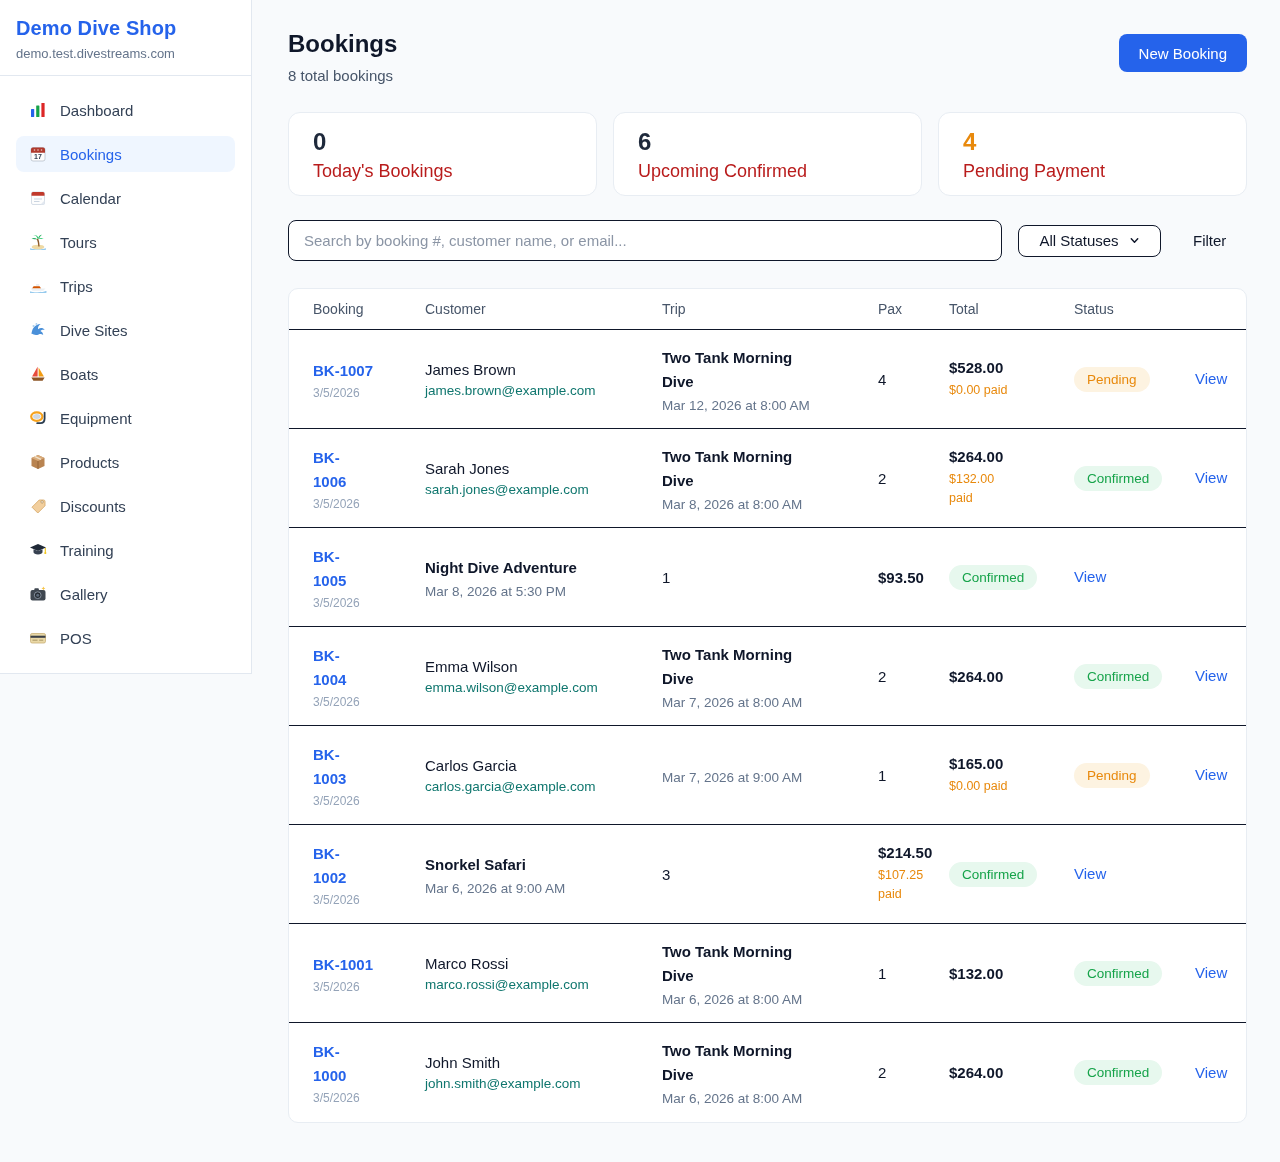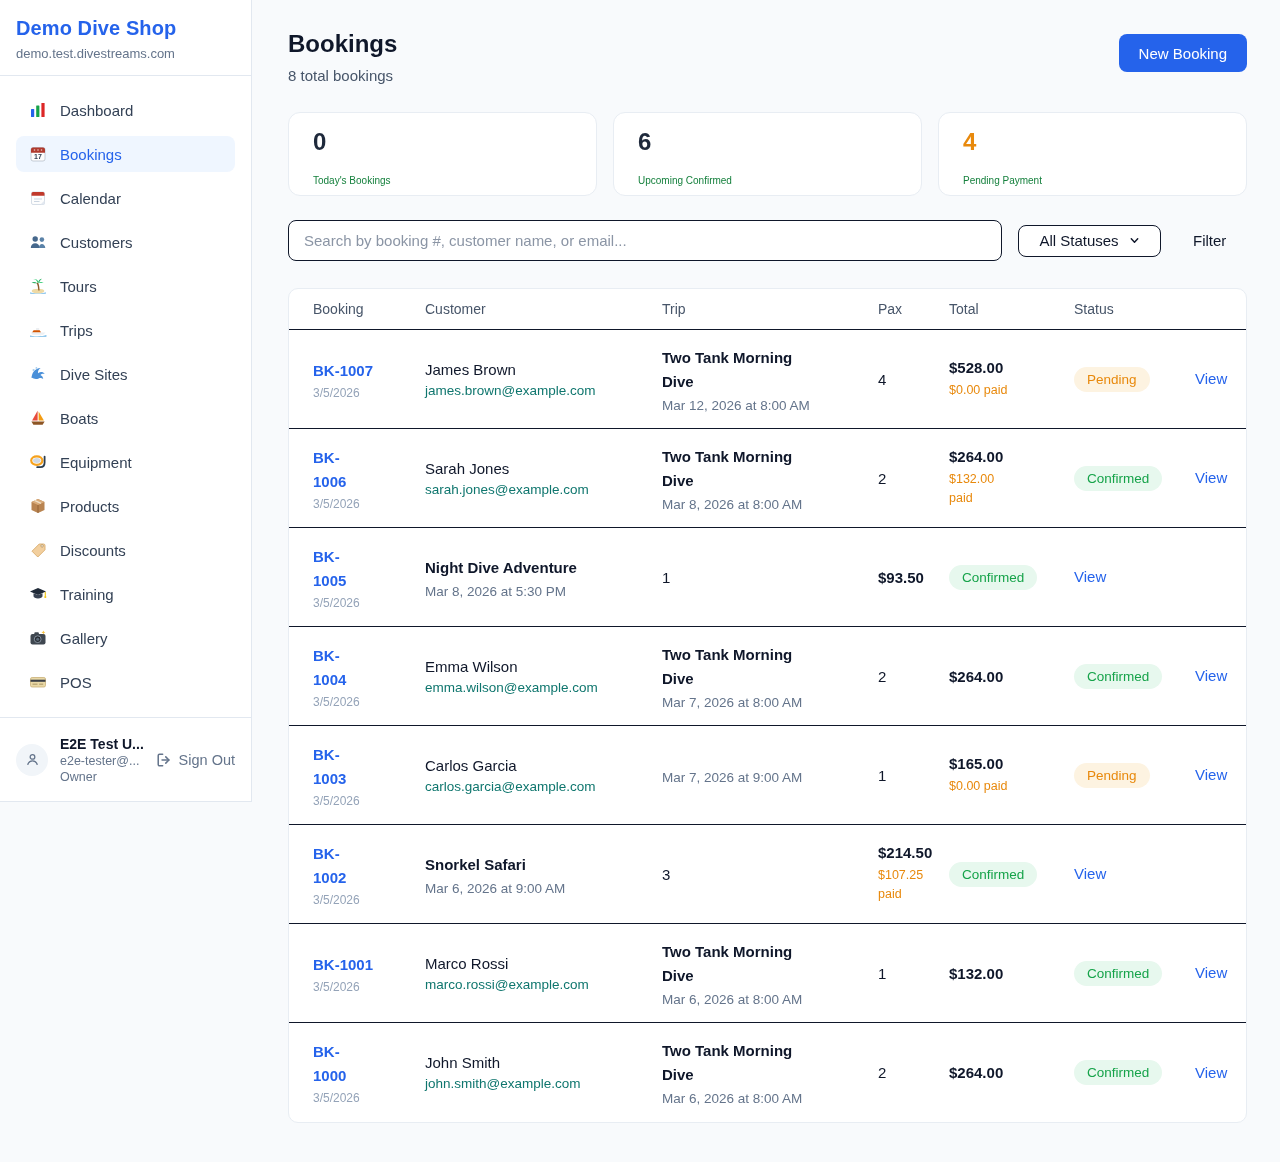--- a/index.html
+++ b/index.html
@@ -61,21 +61,21 @@
     display:flex; align-items:center;
   }
 
   .stats { display:flex; gap:16px; margin-top:28px; }
   .stat-card {
     flex:1; background:#fff; border:1px solid #e8edf3; border-radius:12px;
     height:84px; padding:15px 24px 0;
   }
   .stat-value { font-size:24px; font-weight:700; color:#1e293b; }
   .stat-value.orange { color:#e8890c; }
-  .stat-label { font-size:10px; color:#15803d; margin-top:19px; }
+  .stat-label { font-size:18px; color:#b91c1c; margin-top:5px; }
 
   .filter-row { display:flex; align-items:center; margin-top:24px; }
   .search-input {
     width:714px; height:41px; background:#fff;
     border:1px solid #0f172a; border-radius:8px;
     padding:0 15px; font-size:15px; color:#0f172a;
     font-family:"Liberation Sans", sans-serif; outline:none;
   }
   .search-input::placeholder { color:#8b95a5; }
   .status-select {
@@ -158,31 +158,20 @@
             <path d="M2.5 4.5A1.5 1.5 0 0 1 4 3h10a1.5 1.5 0 0 1 1.5 1.5v2.3h-13z" fill="#c0392b"></path>
             <path d="M5 10h8M5 12.5h5.5" stroke="#cbd5e1" stroke-width="1"></path>
             <path d="M15.5 11.5 11.5 15.5h4z" fill="#e2e8f0"></path>
           </svg>
         </span>
         <span>Calendar</span>
       </div>
       <div class="nav-item">
         <span class="nav-icon">
           <svg viewBox="0 0 18 18">
-            <circle cx="6.2" cy="6" r="2.7" fill="#46688c"></circle>
-            <path d="M1.8 15c0-2.7 2-4.7 4.4-4.7s4.4 2 4.4 4.7z" fill="#46688c"></path>
-            <circle cx="12.9" cy="6.6" r="2.3" fill="#5a82a8"></circle>
-            <path d="M9.8 15c.3-2.3 1.6-3.9 3.1-3.9 1.8 0 3.2 1.7 3.4 3.9z" fill="#5a82a8"></path>
-          </svg>
-        </span>
-        <span>Customers</span>
-      </div>
-      <div class="nav-item">
-        <span class="nav-icon">
-          <svg viewBox="0 0 18 18">
             <path d="M1.2 15.2c2.6 1.4 13 1.4 15.6 0v1.6H1.2z" fill="#74b9e8"></path>
             <ellipse cx="9" cy="14" rx="6.3" ry="2.3" fill="#eed9a4"></ellipse>
             <path d="M9.3 13.6C9 10 8.7 8 7.5 6l1.6-.4c1 2.1 1.3 4.6 1.5 8z" fill="#8d5a2b"></path>
             <path d="M8.2 6.2C6.2 4.7 4.2 4.7 2.6 5.7c2 .5 4 .5 5.6.5z" fill="#27ae60"></path>
             <path d="M8.6 5.7C7.6 3.1 6.1 2.1 4.1 2.1c2.5-.6 4.5.4 5.5 3z" fill="#2ecc71"></path>
             <path d="M9.1 5.6c.5-2.5 2-3.8 4-3.8-1.5 1-2.5 2.3-3 4z" fill="#27ae60"></path>
             <path d="M9.2 6.1c2-1.5 4-1.5 5.5-.5-2 .5-4 .5-5.5.5z" fill="#2ecc71"></path>
           </svg>
         </span>
         <span>Tours</span>
@@ -276,41 +265,20 @@
           <svg viewBox="0 0 18 18">
             <rect x="1.5" y="4.5" width="15" height="9.5" rx="1.6" fill="#e9d8a6" stroke="#c9b077" stroke-width=".8"></rect>
             <rect x="1.5" y="6.7" width="15" height="2.1" fill="#3b3f46"></rect>
             <rect x="3.5" y="10.6" width="5" height="1.2" fill="#b3a06e"></rect>
             <rect x="10.2" y="10.6" width="4" height="1.2" fill="#b3a06e"></rect>
           </svg>
         </span>
         <span>POS</span>
       </div>
     </nav>
-  <div class="side-foot">
-    <div class="avatar">
-      <svg width="17" height="17" viewBox="0 0 24 24" fill="none" stroke="#64748b" stroke-width="1.8">
-        <circle cx="12" cy="8.3" r="3.3"></circle>
-        <path d="M5.2 19.5c.9-3.5 3.6-5.6 6.8-5.6s5.9 2.1 6.8 5.6"></path>
-      </svg>
-    </div>
-    <div class="uinfo">
-      <div class="uname">E2E Test U...</div>
-      <div class="uemail">e2e-tester@...</div>
-      <div class="urole">Owner</div>
-    </div>
-    <div class="signout">
-      <svg width="16" height="16" viewBox="0 0 18 18" fill="none" stroke="#64748b" stroke-width="1.7" stroke-linecap="round" stroke-linejoin="round">
-        <path d="M7.5 2.5H4A1.5 1.5 0 0 0 2.5 4v10A1.5 1.5 0 0 0 4 15.5h3.5"></path>
-        <path d="M11 5.5 14.5 9 11 12.5"></path>
-        <path d="M14.5 9H6.8"></path>
-      </svg>
-      <span>Sign Out</span>
-    </div>
-  </div>
 </aside>
 
 <main class="main">
   <div class="page-head">
     <div>
       <div class="page-title">Bookings</div>
       <div class="page-subtitle">8 total bookings</div>
     </div>
     <button class="btn-primary">New Booking</button>
   </div>

